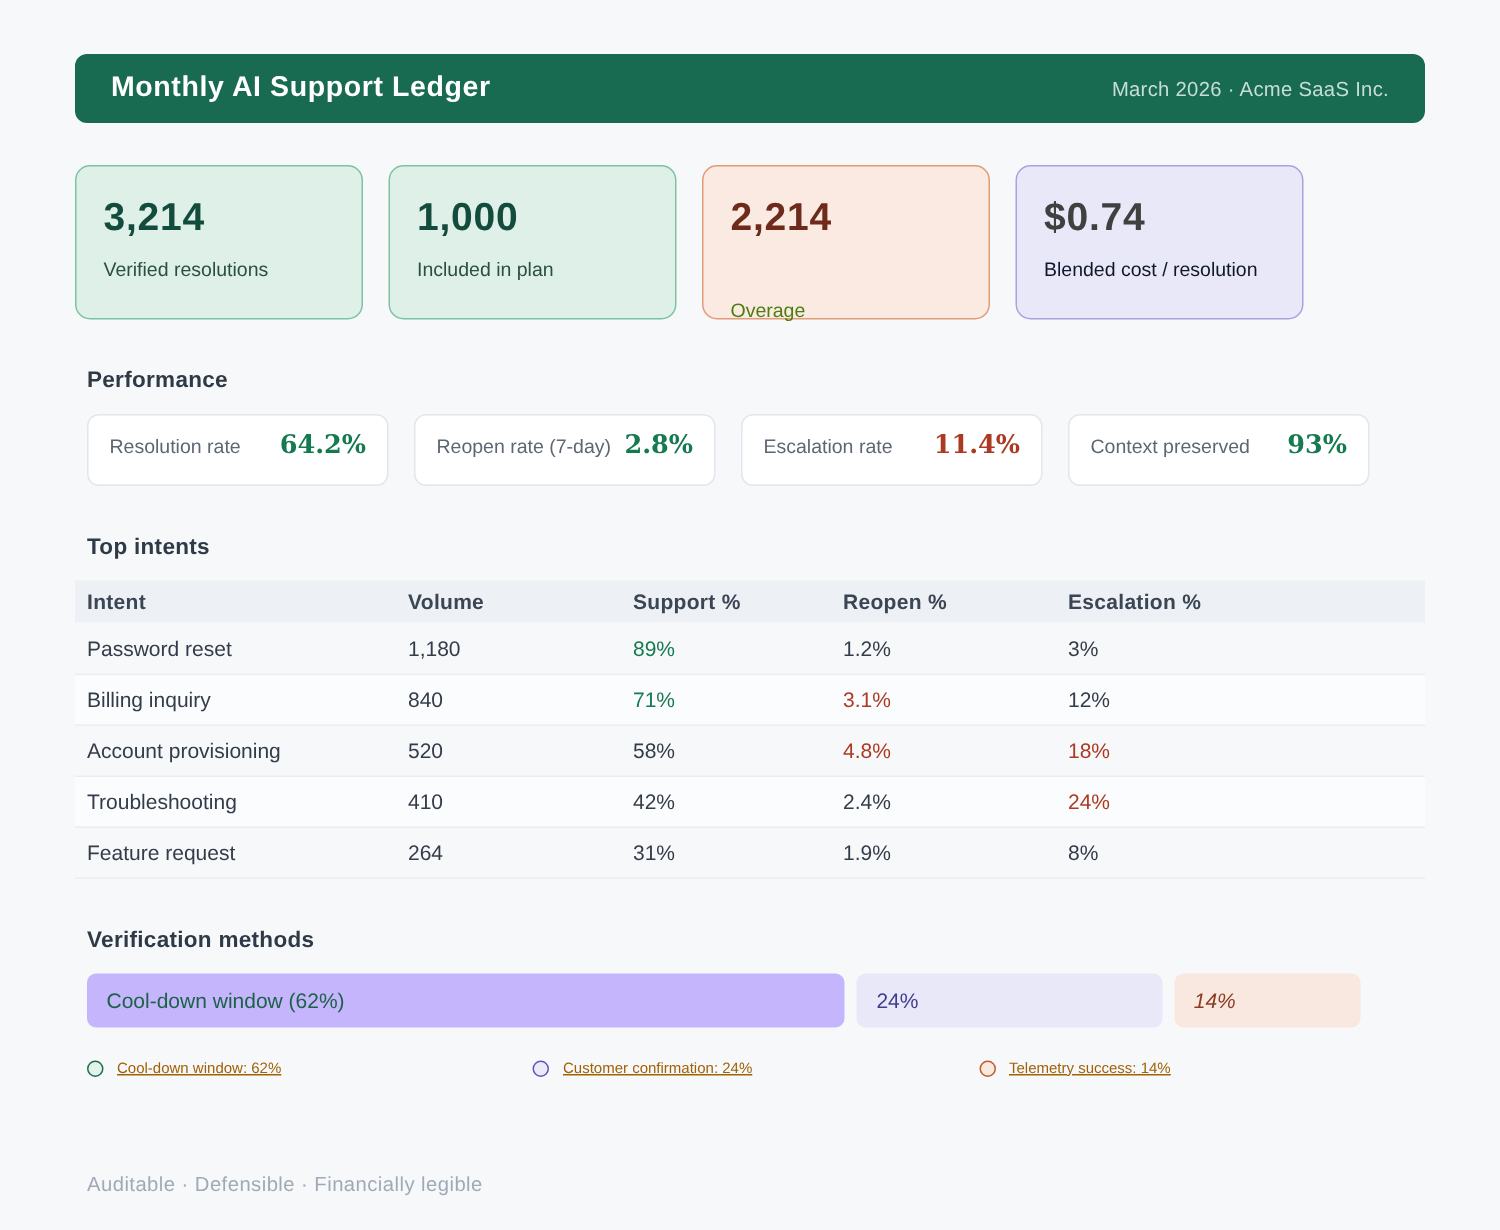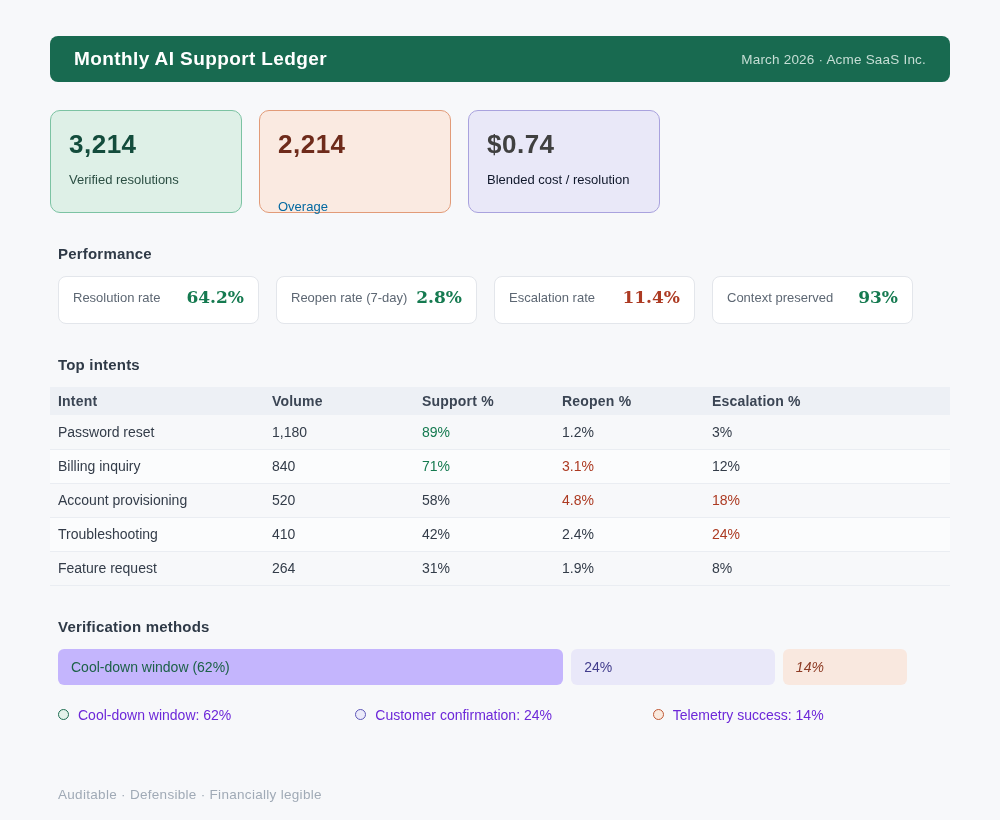--- a/index.html
+++ b/index.html
@@ -47,21 +47,21 @@
     font-weight: bold;
     letter-spacing: 0.5px;
     margin-bottom: 12px;
   }
   .stat-card .stat-label { font-size: 13px; }
   .stat-green  { background: #def0e7; border-color: #7cc3a3; }
   .stat-green .stat-value { color: #134c3c; }
   .stat-green .stat-label { color: #2c4f44; }
   .stat-orange { background: #faeae1; border-color: #e29b78; }
   .stat-orange .stat-value { color: #6e2b1b; }
-  .stat-orange .stat-label { color: #0369a1; margin-top: 39px; }
+  .stat-orange .stat-label { color: #4d7c0f; margin-top: 39px; }
   .stat-purple { background: #e9e8f8; border-color: #a9a2de; }
   .stat-purple .stat-value { color: #404040; }
   .stat-purple .stat-label { color: #0f172a; }
 
   
   .section-heading {
     font-size: 15px;
     font-weight: bold;
     color: #2f3a47;
     margin: 32px 0 14px 8px;
@@ -141,21 +141,21 @@
   .legend-item { display: flex; align-items: center; width: 300px; }
   .legend-dot {
     width: 11px; height: 11px;
     border-radius: 50%;
     margin-right: 9px;
     flex: none;
   }
   .dot-green  { border: 1.5px solid #1f6e52; background: #e4f2ea; }
   .dot-purple { border: 1.5px solid #5f58b8; background: #ebeafa; }
   .dot-orange { border: 1.5px solid #c05a36; background: #faeade; }
-  .legend-label { font-size: 14px; color: #6d28d9; }
+  .legend-label { font-size: 10px; color: #a16207; text-decoration: underline; }
 
   
   .footer-note {
     margin: 64px 0 0 8px;
     font-size: 13.5px;
     color: #a0aab6;
     letter-spacing: 0.3px;
   }
 </style>
 </head>
@@ -166,20 +166,24 @@
   <div class="header-bar">
     <div class="header-title">Monthly AI Support Ledger</div>
     <div class="header-meta">March 2026  ·  Acme SaaS Inc.</div>
   </div>
 
   <div class="stat-row">
     <div class="stat-card stat-green">
       <div class="stat-value">3,214</div>
       <div class="stat-label">Verified resolutions</div>
     </div>
+    <div class="stat-card stat-green">
+      <div class="stat-value">1,000</div>
+      <div class="stat-label">Included in plan</div>
+    </div>
     <div class="stat-card stat-orange">
       <div class="stat-value">2,214</div>
       <div class="stat-label">Overage</div>
     </div>
     <div class="stat-card stat-purple">
       <div class="stat-value">$0.74</div>
       <div class="stat-label">Blended cost / resolution</div>
     </div>
   </div>
 

